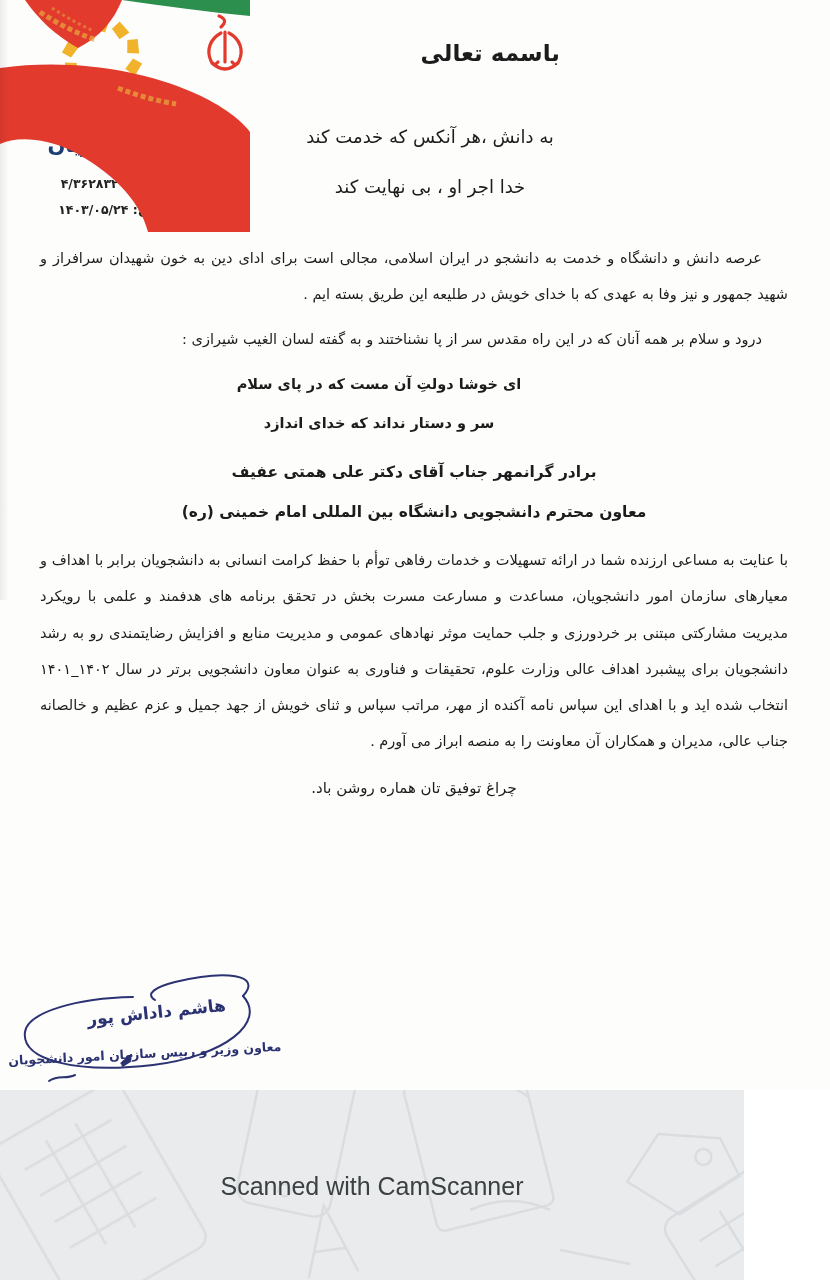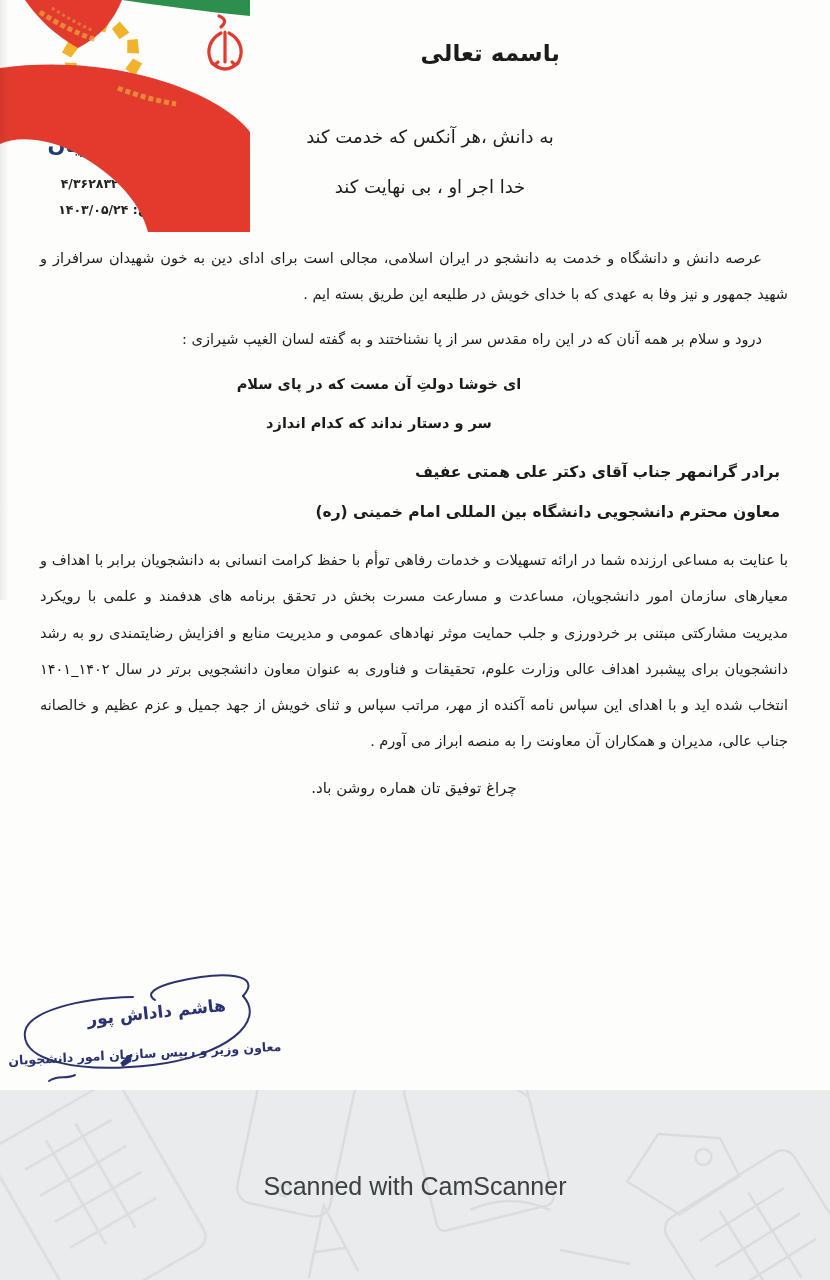--- a/index.html
+++ b/index.html
@@ -21,27 +21,27 @@
   .meta{margin-top:14px;text-align:right;padding-right:14px;font-size:12.5px;font-weight:bold;line-height:2.1;color:#222;}
   .besmele{position:absolute;right:270px;top:40px;width:190px;text-align:right;font-size:23px;font-weight:bold;}
   .header-poem{position:absolute;right:250px;top:112px;width:300px;text-align:center;font-size:18px;font-weight:400;line-height:2.75;}
   .flag{position:absolute;left:0;top:0;}
 
   
   .body-text{padding:4px 42px 0 40px;font-size:14.5px;line-height:2.5;text-align:justify;text-justify:inter-word;}
   .body-text p{margin-bottom:8px;}
   .ind{text-indent:26px;}
   .poem{ text-align:center;margin:2px 130px 10px 60px;font-weight:600;line-height:2.7;}
-  .addressee{font-weight:bold;font-size:15.5px;line-height:2.55;margin:8px 8px 10px;text-align:right;}
+  .addressee{font-weight:bold;font-size:15.5px;line-height:2.55;margin:8px 16px 10px;text-align:center;}
   .closing{text-align:center;font-weight:normal;margin-top:10px;font-size:15px;}
 
   .signature{position:absolute;right:540px;top:966px;width:285px;height:128px;}
 
   
-  .footer{position:absolute;top:1090px;left:0;width:830px;height:190px;background:var(--footer-bg);overflow:hidden;direction:ltr;}
+  .footer{position:absolute;top:1090px;left:0;width:744px;height:190px;background:var(--footer-bg);overflow:hidden;direction:ltr;}
   .footer-doodles{position:absolute;inset:0;}
   .footer-label{position:absolute;left:0;right:0;top:82px;text-align:center;
     font-family:"Liberation Sans",sans-serif;font-size:25px;color:var(--footer-text);}
 </style>
 </head>
 <body>
 
 <div class="page">
 
   <div class="doc">
@@ -102,21 +102,21 @@
         </g>
       </svg>
     </div>
 
     <div class="body-text">
       <p class="ind">عرصه دانش و دانشگاه و خدمت به دانشجو در ایران اسلامی، مجالی است برای ادای دین به خون شهیدان سرافراز و شهید جمهور و نیز وفا به عهدی که با خدای خویش در طلیعه این طریق بسته ایم .</p>
       <p class="ind">درود و سلام بر همه آنان که در این راه مقدس سر از پا نشناختند و به گفته لسان الغیب شیرازی :</p>
 
       <div class="poem">
         <div>ای خوشا دولتِ آن مست که در پای سلام</div>
-        <div>سر و دستار نداند که کدام اندازد</div>
+        <div>سر و دستار نداند که خدای اندازد</div>
       </div>
 
 
       <div class="addressee">
         <div>برادر گرانمهر جناب آقای دکتر علی همتی عفیف</div>
         <div>معاون محترم دانشجویی دانشگاه بین المللی امام خمینی (ره)</div>
       </div>
 
       <p>با عنایت به مساعی ارزنده شما در ارائه تسهیلات و خدمات رفاهی توأم با حفظ کرامت انسانی به دانشجویان برابر با اهداف و معیارهای سازمان امور دانشجویان، مساعدت و مسارعت مسرت بخش در تحقق برنامه های هدفمند و علمی با رویکرد مدیریت مشارکتی مبتنی بر خردورزی و جلب حمایت موثر نهادهای عمومی و مدیریت منابع و افزایش رضایتمندی رو به رشد دانشجویان برای پیشبرد اهداف عالی وزارت علوم، تحقیقات و فناوری به عنوان معاون دانشجویی برتر در سال ۱۴۰۲_۱۴۰۱ انتخاب شده اید و با اهدای این سپاس نامه آکنده از مهر، مراتب سپاس و ثنای خویش از جهد جمیل و عزم عظیم و خالصانه جناب عالی، مدیران و همکاران آن معاونت را به منصه ابراز می آورم .</p>
 

